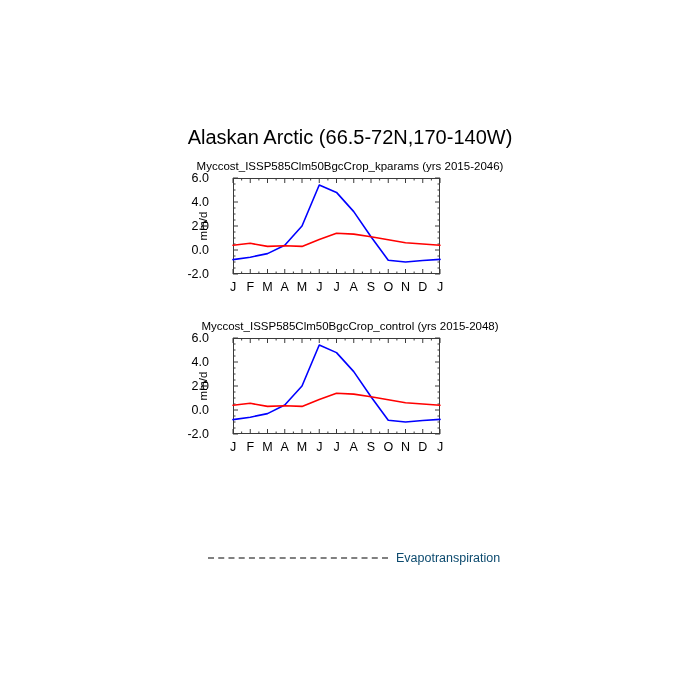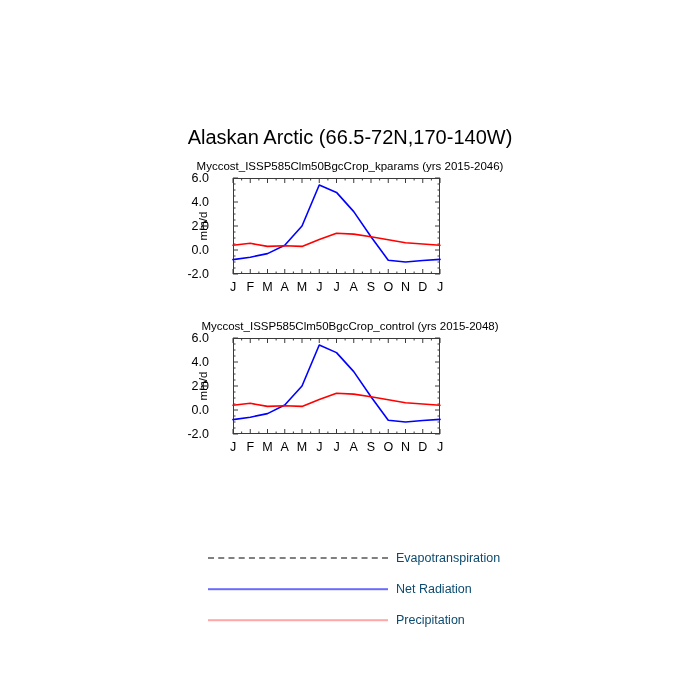--- a/index.html
+++ b/index.html
@@ -366,23 +366,15 @@
           <div class="xtick-label" style="left: 207px;">J</div>
         </div>
     </div>
   </div>
 
   <div class="legend" id="legend">
       <div class="legend-row" style="top: 0px;">
         <div class="legend-swatch" style="height: 0px; border-top: 2.5px dashed rgb(128, 128, 128);"></div>
         <div class="legend-label">Evapotranspiration</div>
       </div>
-      <div class="legend-row" style="top: 31px;">
-        <div class="legend-swatch" style="background: rgb(106, 106, 255); height: 1.6px;"></div>
-        <div class="legend-label">Net Radiation</div>
-      </div>
-      <div class="legend-row" style="top: 62px;">
-        <div class="legend-swatch" style="background: rgb(255, 166, 166); height: 1.6px;"></div>
-        <div class="legend-label">Precipitation</div>
-      </div>
     </div>
 
 </div>
 
 </body></html>

